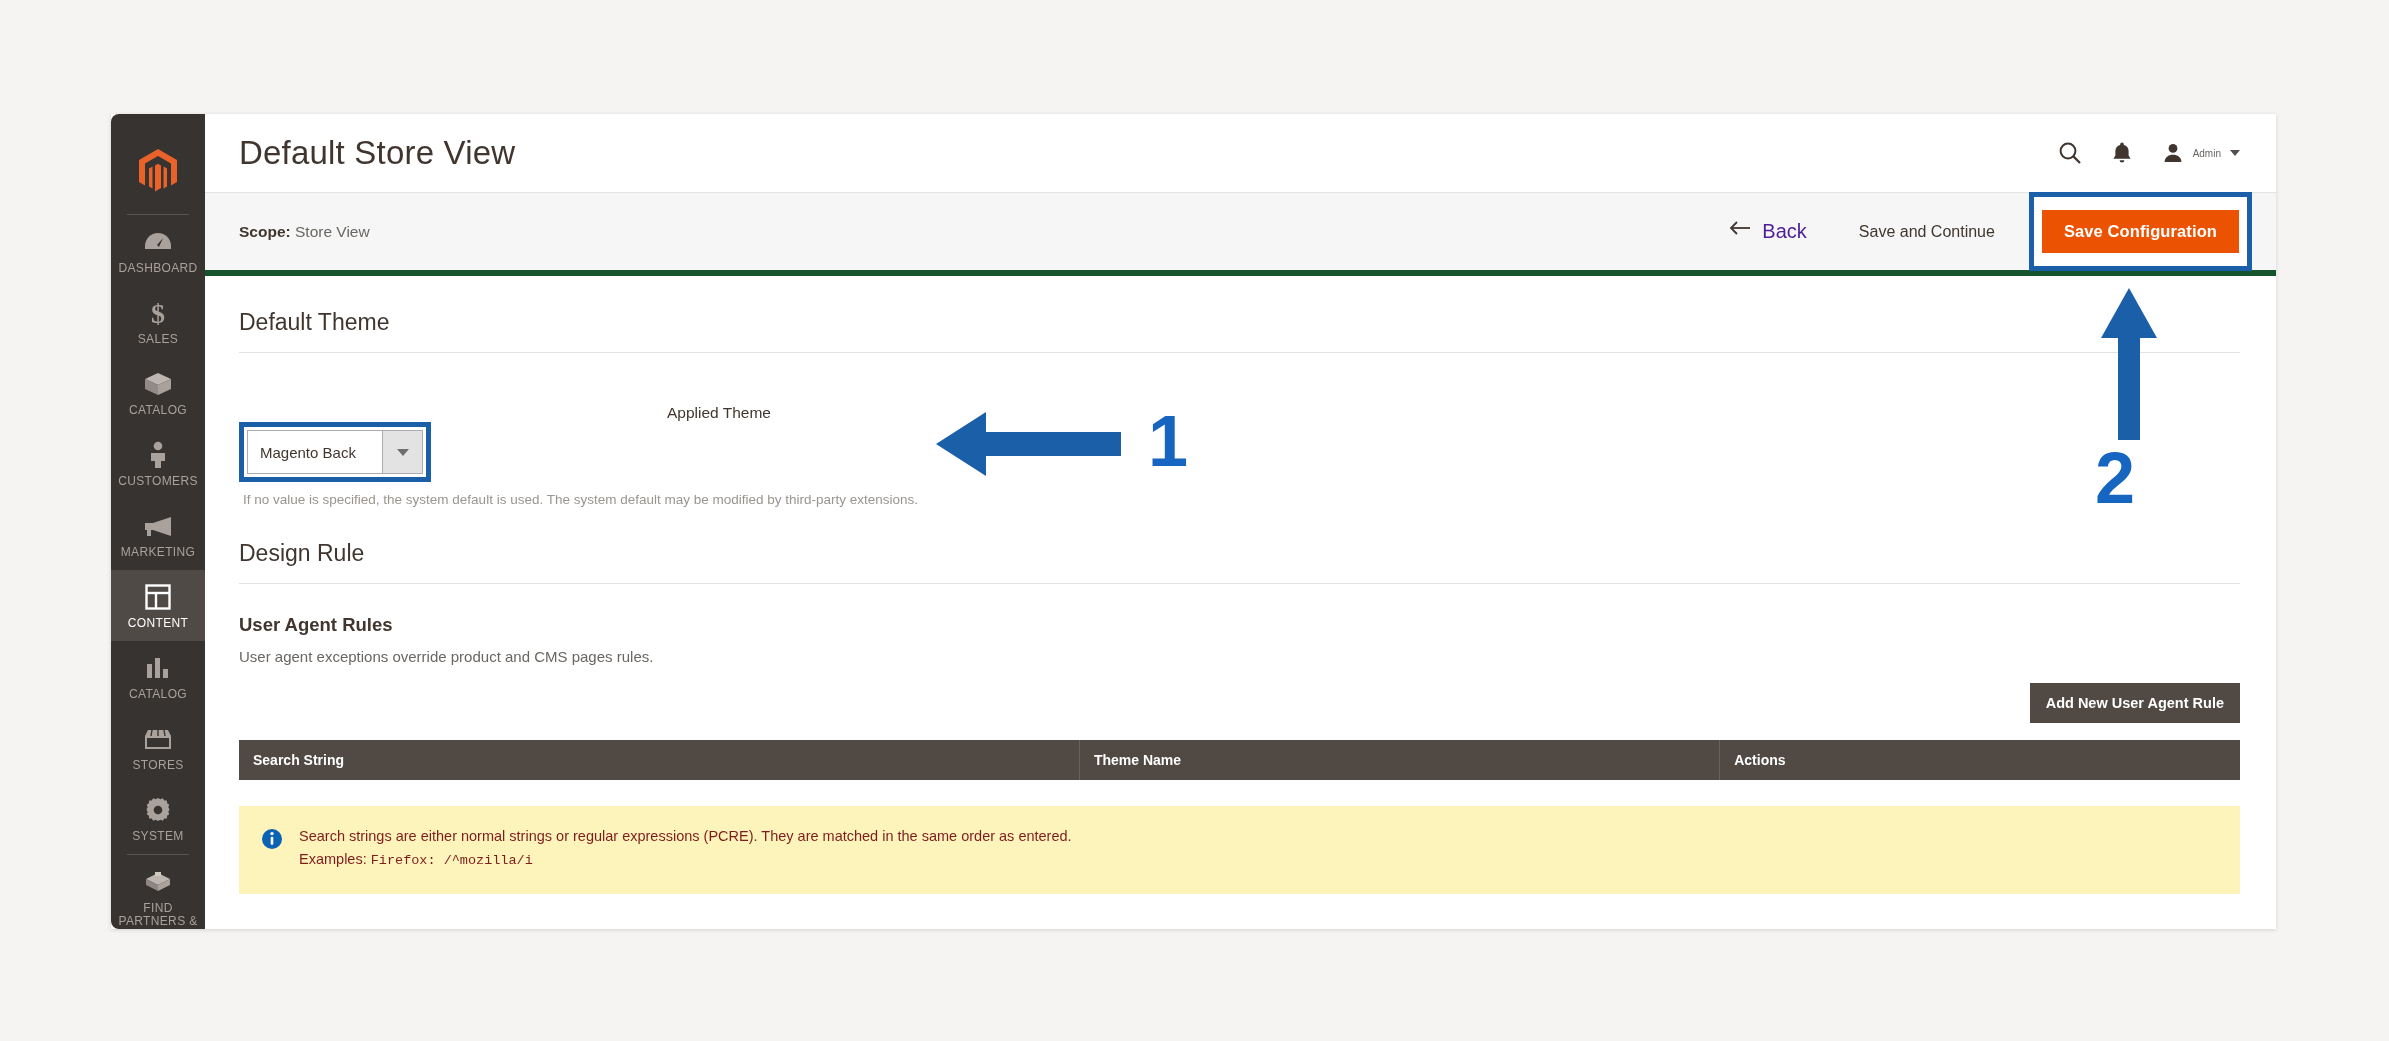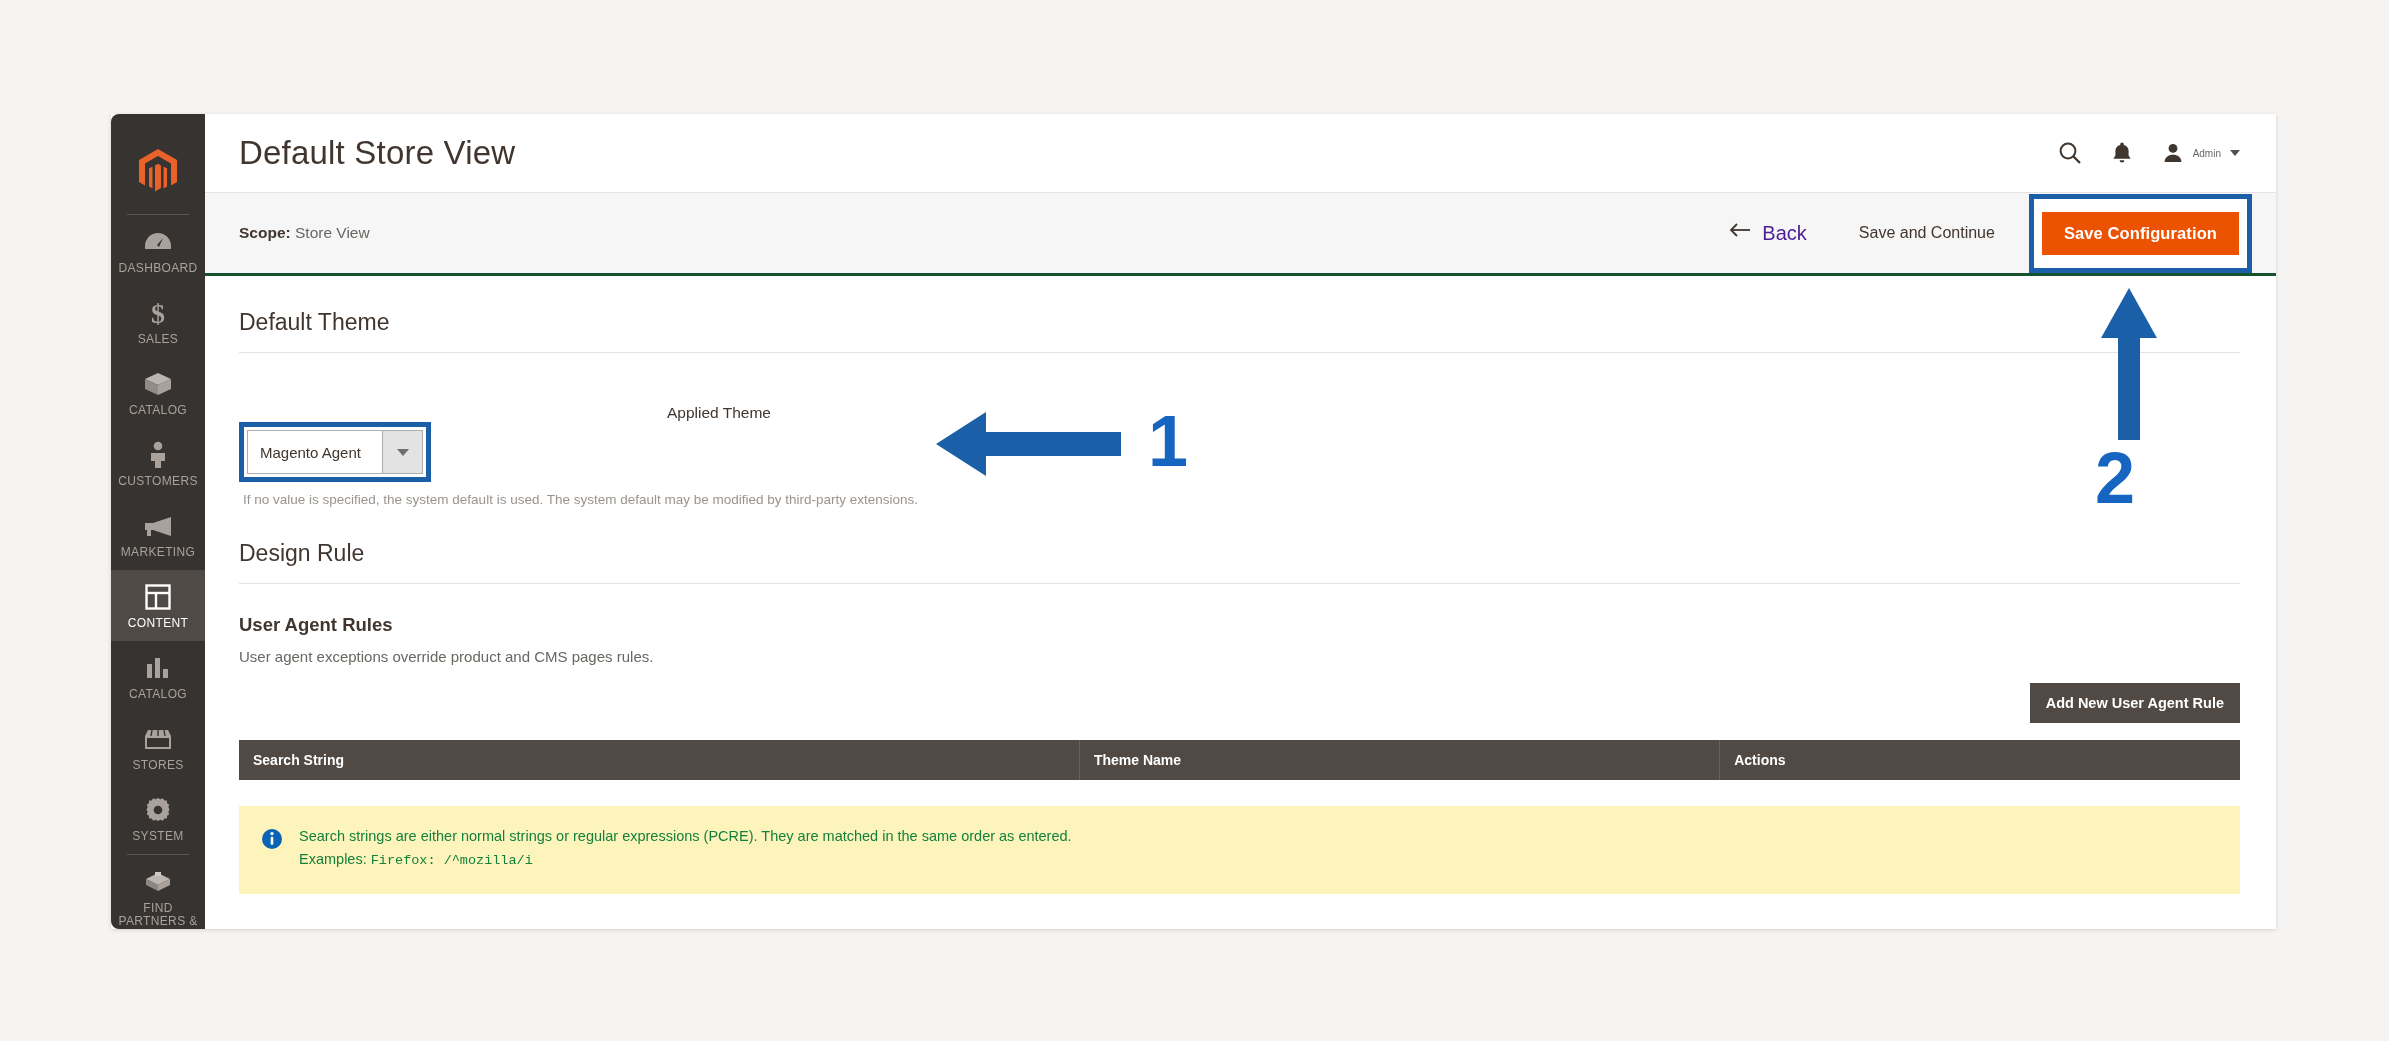--- a/index.html
+++ b/index.html
@@ -80,21 +80,21 @@
     display: flex; align-items: center; gap: 9px; cursor: pointer;
   }
   .admin-name { font-size: 10px; color: #6a6662; }
   .caret { width: 0; height: 0;
     border-left: 5px solid transparent; border-right: 5px solid transparent;
     border-top: 6px solid #55504c; }
   
   .scope-bar {
     background: #f6f6f6;
     border-top: 1px solid #e3e3e3;
-    border-bottom: 3px solid #14532d;
+    border-bottom: 6px solid #14532d;
     height: 84px;
     display: flex; align-items: center;
     padding: 0 24px 0 34px;
   }
   .scope-text { font-size: 15.5px; color: #6a6662; }
   .scope-text b { color: #41362f; font-weight: 700; }
   .actions { margin-left: auto; display: flex; align-items: center; gap: 0; }
   .back-btn {
     display: flex; gap: 11px;
     font-size: 20px; color: #4c1d95; cursor: pointer;
@@ -197,21 +197,21 @@
     border-right: 1px solid #6b615a;
   }
   table.ua-table th:last-child { border-right: none; }
   .notice {
     background: #fdf4bc;
     display: flex; gap: 16px;
     padding: 19px 22px 22px;
     margin-top: 26px;
   }
   .notice-ico { flex: none; padding-top: 3px; }
-  .notice-txt { font-size: 14.5px; color: #15803d; line-height: 23px; }
+  .notice-txt { font-size: 14.5px; color: #7f1d1d; line-height: 23px; }
   .mono { font-family: "Liberation Mono", monospace; font-size: 13.5px; }
   
   .overlay { position: absolute; inset: 0; pointer-events: none; z-index: 40; }
   .anno-num {
     position: absolute;
     color: #1665c1; font-weight: 700;
     font-family: "Liberation Sans", sans-serif;
   }
   #anno-1 { left: 1148px; top: 400px; font-size: 72px; }
   #anno-2 { left: 2095px; top: 437px; font-size: 72px; }
@@ -396,21 +396,21 @@
     <div class="body-area">
 
       <div class="section-title">Default Theme</div>
       <div class="hr"></div>
 
       <div class="field-row">
         <div class="field-label">Applied Theme</div>
         <div class="field-ctl">
           <div class="select-hl">
             <div class="sel">
-              <div class="sel-val">Magento Agent</div>
+              <div class="sel-val">Magento Back</div>
               <div class="sel-arrow">
                   <i></i>
                 </div>
             </div>
           </div>
           <div class="field-note">If no value is specified, the system default is used. The system default may be modified by third-party extensions.</div>
         </div>
       </div>
 
       <div class="section-title">Design Rule</div>

